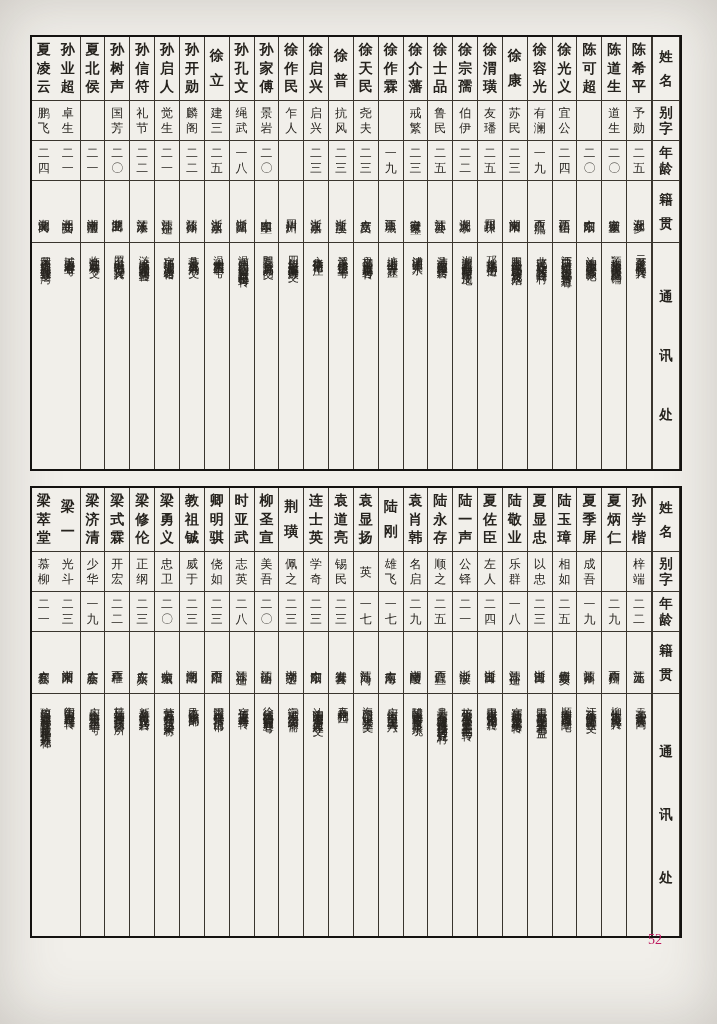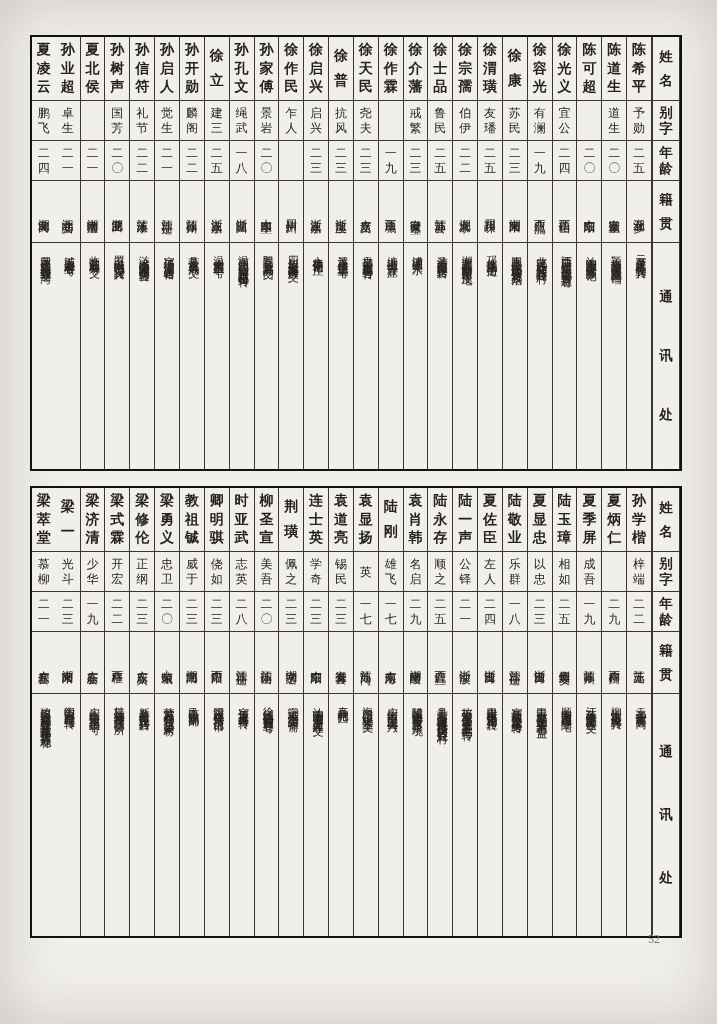--- a/index.html
+++ b/index.html
@@ -74,22 +74,22 @@
   .r-address.vert{
     font-size:11px;
     line-height:12.5px;
     letter-spacing:1.5px;
     padding:4px 4px 2px 0;
     text-align:start;
   }
   .page-number{
     position:absolute;
     left:648px;top:932px;
-    font-size:12px;
-    color:#737373;
+    font-size:14px;
+    color:#be185d;
     font-family:"Liberation Serif","DejaVu Serif",serif;
   }
 </style>
 </head>
 <body>
 
 <div class="page">
   <div class="dir-table" id="table-top">
       <div class="column header-col">
         <div class="cell r-name stack hdr">

